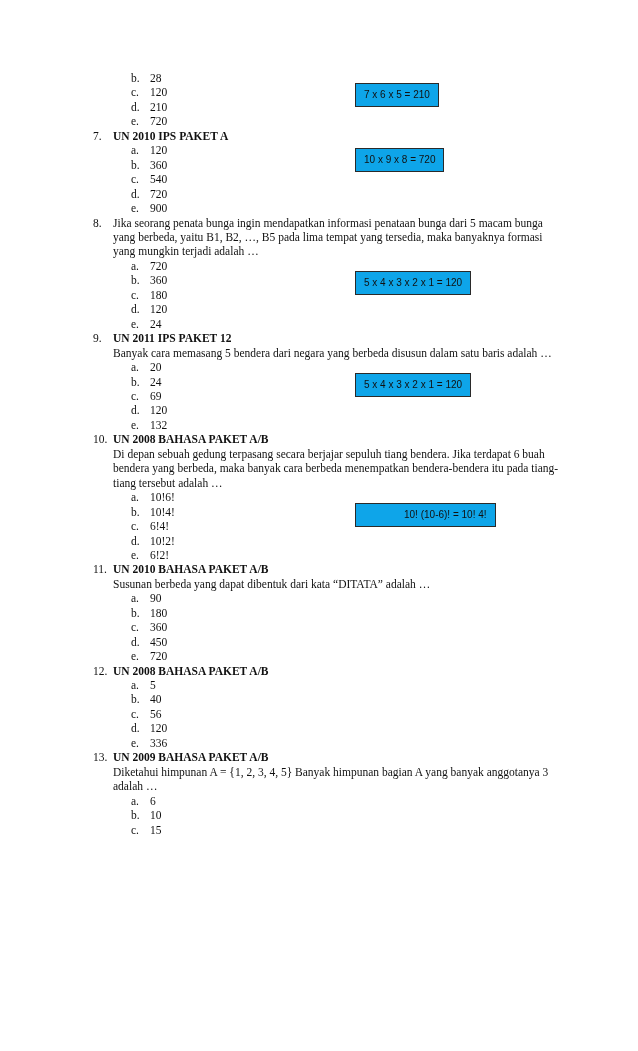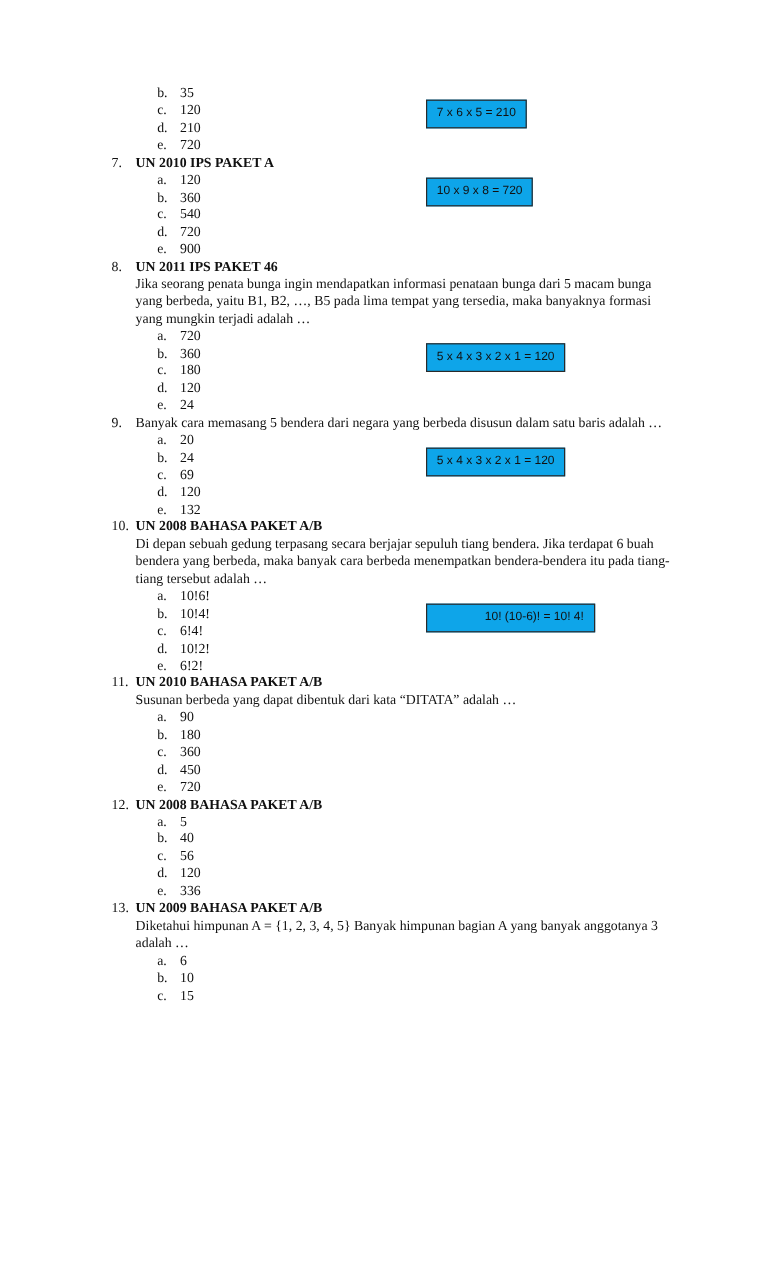--- a/index.html
+++ b/index.html
@@ -37,21 +37,21 @@
 </head>
 <body>
 
 <div class="page">
   <div class="question">
     <div class="q-num"></div>
     <div class="q-content">
       <div class="options">
           <div class="opt-row">
             <span class="opt-letter">b.</span>
-            <span class="opt-text">35</span>
+            <span class="opt-text">28</span>
           </div>
           <div class="opt-row">
             <span class="opt-letter">c.</span>
             <span class="opt-text">120</span>
           </div>
           <div class="opt-row">
             <span class="opt-letter">d.</span>
             <span class="opt-text">210</span>
           </div>
           <div class="opt-row">
@@ -88,21 +88,20 @@
               <span class="opt-letter">e.</span>
               <span class="opt-text">900</span>
             </div>
             <div class="note-box" style="top: 5px;">10 x 9 x 8 = 720</div>
           </div>
         </div>
       </div>
       <div class="question">
         <div class="q-num">8.</div>
         <div class="q-content">
-          <div class="q-title">UN 2011 IPS PAKET 46</div>
           <div class="q-body">Jika seorang penata bunga ingin mendapatkan informasi penataan bunga dari 5 macam bunga yang berbeda, yaitu B1, B2, …, B5 pada lima tempat yang tersedia, maka banyaknya formasi yang mungkin terjadi adalah …</div>
           <div class="options">
             <div class="opt-row">
               <span class="opt-letter">a.</span>
               <span class="opt-text">720</span>
             </div>
             <div class="opt-row">
               <span class="opt-letter">b.</span>
               <span class="opt-text">360</span>
             </div>
@@ -118,20 +117,21 @@
               <span class="opt-letter">e.</span>
               <span class="opt-text">24</span>
             </div>
             <div class="note-box" style="top: 12.45px;">5 x 4 x 3 x 2 x 1 = 120</div>
           </div>
         </div>
       </div>
       <div class="question">
         <div class="q-num">9.</div>
         <div class="q-content">
+          <div class="q-title">UN 2011 IPS PAKET 12</div>
           <div class="q-body">Banyak cara memasang 5 bendera dari negara yang berbeda disusun dalam satu baris adalah …</div>
           <div class="options">
             <div class="opt-row">
               <span class="opt-letter">a.</span>
               <span class="opt-text">20</span>
             </div>
             <div class="opt-row">
               <span class="opt-letter">b.</span>
               <span class="opt-text">24</span>
             </div>

